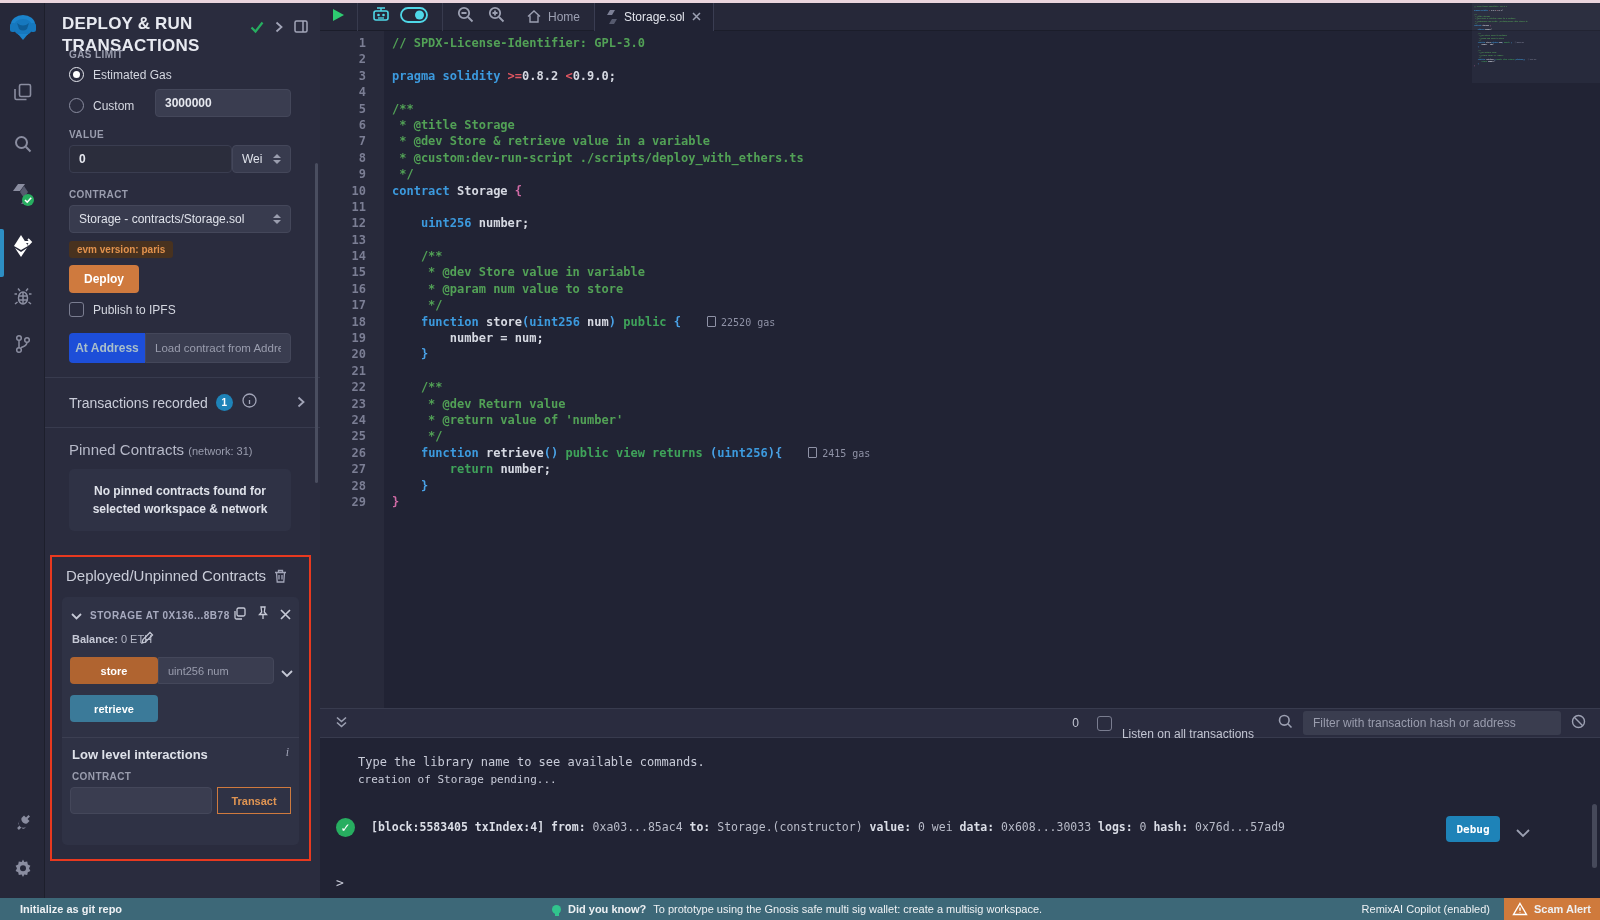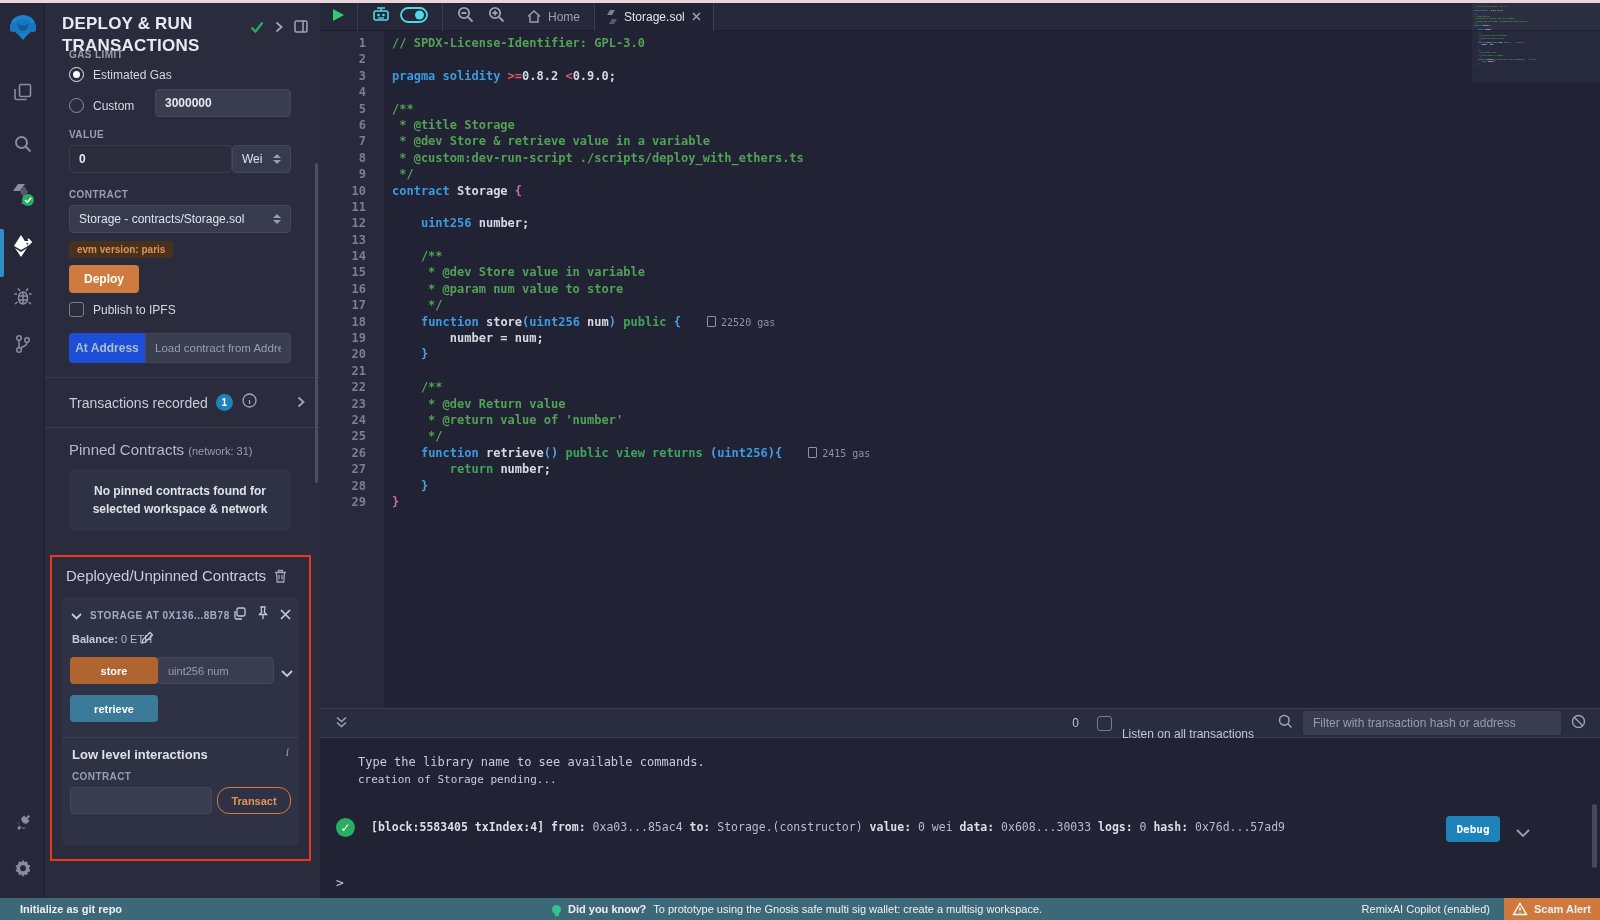--- a/index.html
+++ b/index.html
@@ -57,21 +57,21 @@
   #cc-icons { margin-left:auto; display:flex; gap:11px; align-items:center; }
   #cc-balance { position:absolute; left:10px; top:36px; font-size:11px; color:#b4b7c6; }
   #cc-balance b { color:#c6c9d6; }
   #store-btn { position:absolute; left:8px; top:60px; width:88px; height:27px; background:#b06430; color:#fff; font-size:11px; }
   #store-inp { position:absolute; left:96px; top:60px; width:116px; height:27px; border-radius:0 4px 4px 0; font-size:11px; font-weight:normal; }
   #retrieve-btn { position:absolute; left:8px; top:98px; width:88px; height:27px; background:#3b7a99; color:#fff; font-size:11px; }
   #cc-div { position:absolute; left:0; top:140px; width:237px; border-top:1px solid #3c3f52; }
   #lowlevel { position:absolute; left:10px; top:150px; font-size:13px; font-weight:bold; color:#dfe2ea; }
   #calldata-lab { position:absolute; left:10px; top:174px; }
   #calldata-inp { position:absolute; left:8px; top:190px; width:142px; height:27px; }
-  #transact-btn { position:absolute; right:8px; top:190px; width:74px; height:27px; background:transparent; border:1px solid #cf7a3e; color:#e09553; font-size:11px; border-radius:12px; }
+  #transact-btn { position:absolute; right:8px; top:190px; width:74px; height:27px; background:transparent; border:1px solid #cf7a3e; color:#e09553; font-size:11px; border-radius:0; }
   #panel-scroll { left:270px; top:160px; width:3px; height:320px; background:#4a4e60; border-radius:2px; }
 
   
   #editor { left:320px; top:3px; width:1280px; height:705px; background:#212334; }
   #ed-toolbar { position:absolute; left:0; top:0; width:1280px; height:28px; background:#262839; border-bottom:1px solid #1b1d2a; display:flex; align-items:center; }
   .tb-sep { width:1px; height:28px; background:#383b4e; }
   #tab-active { height:28px; display:flex; align-items:center; gap:7px; padding:0 12px; background:#212334; border-left:1px solid #3a3d52; border-right:1px solid #3a3d52; color:#e2e4ec; font-size:12px; }
   #home-tab { display:flex; align-items:center; gap:7px; color:#9ca0b2; font-size:12px; padding:0 14px; }
   #ed-gutter { position:absolute; left:0; top:28px; width:64px; height:677px; background:#282a3b; }
   #ed-code { position:absolute; left:0; top:32px; font-family:"DejaVu Sans Mono", monospace; font-size:12px; font-weight:bold; }

